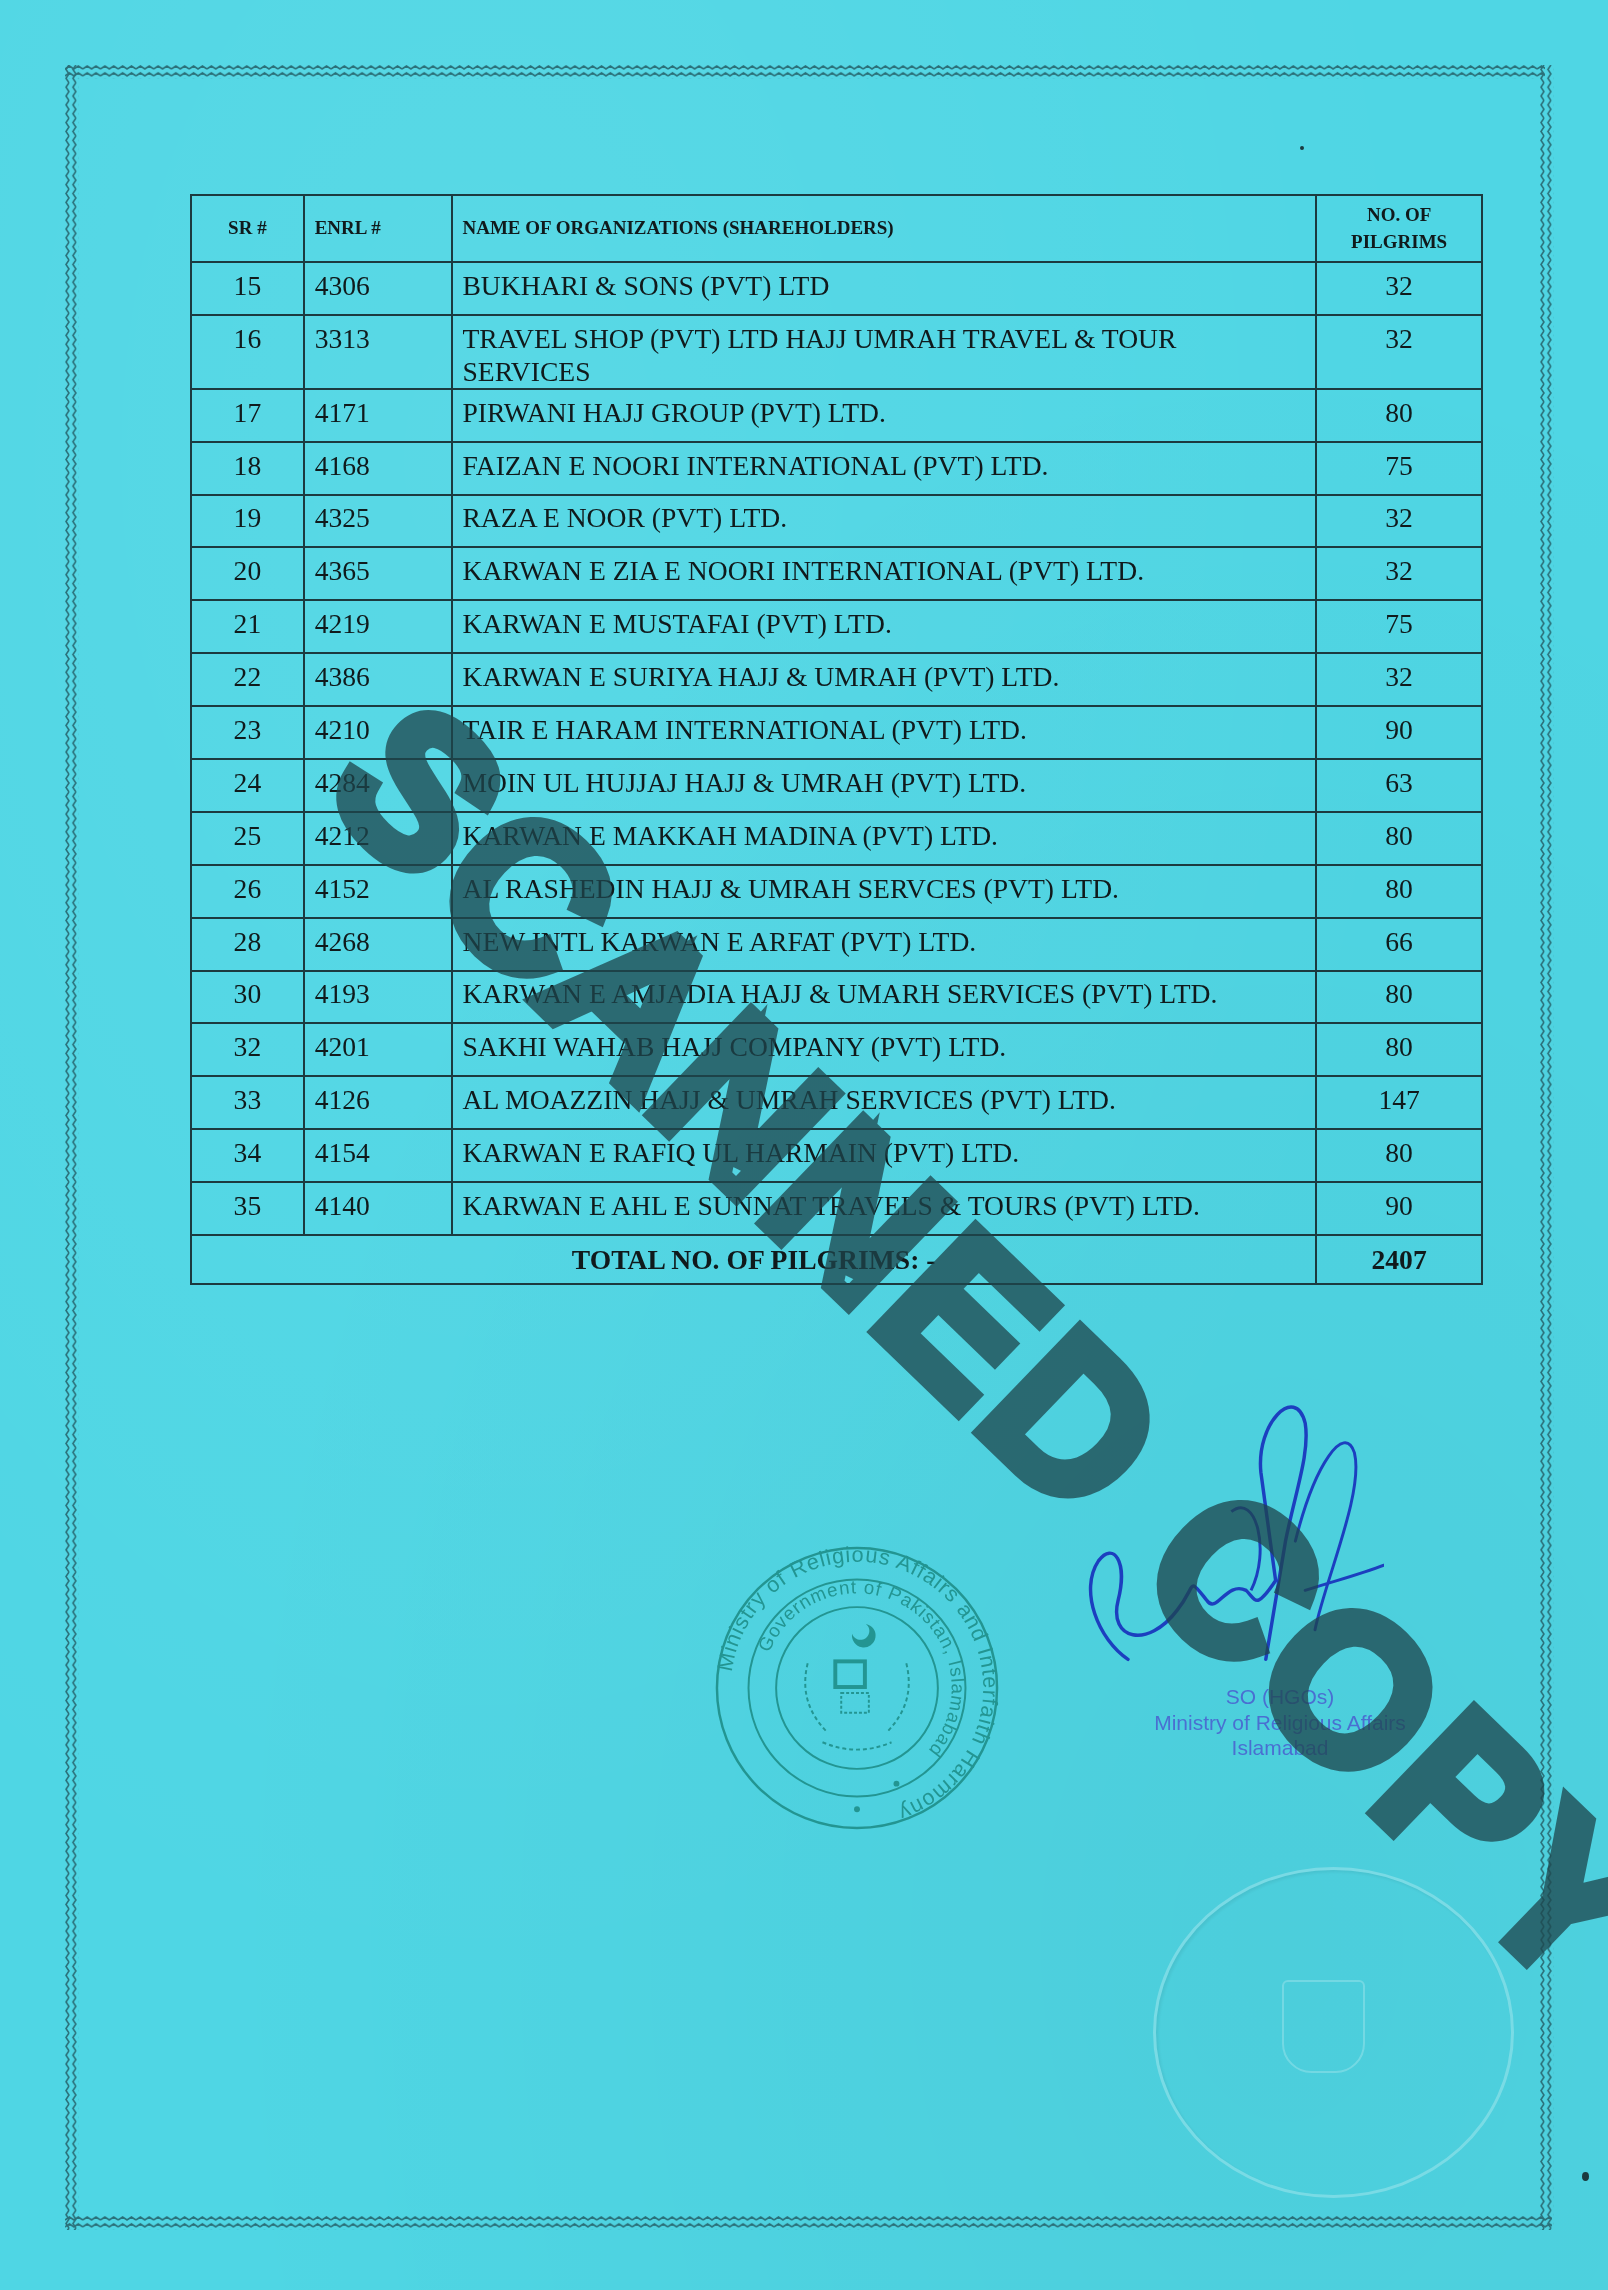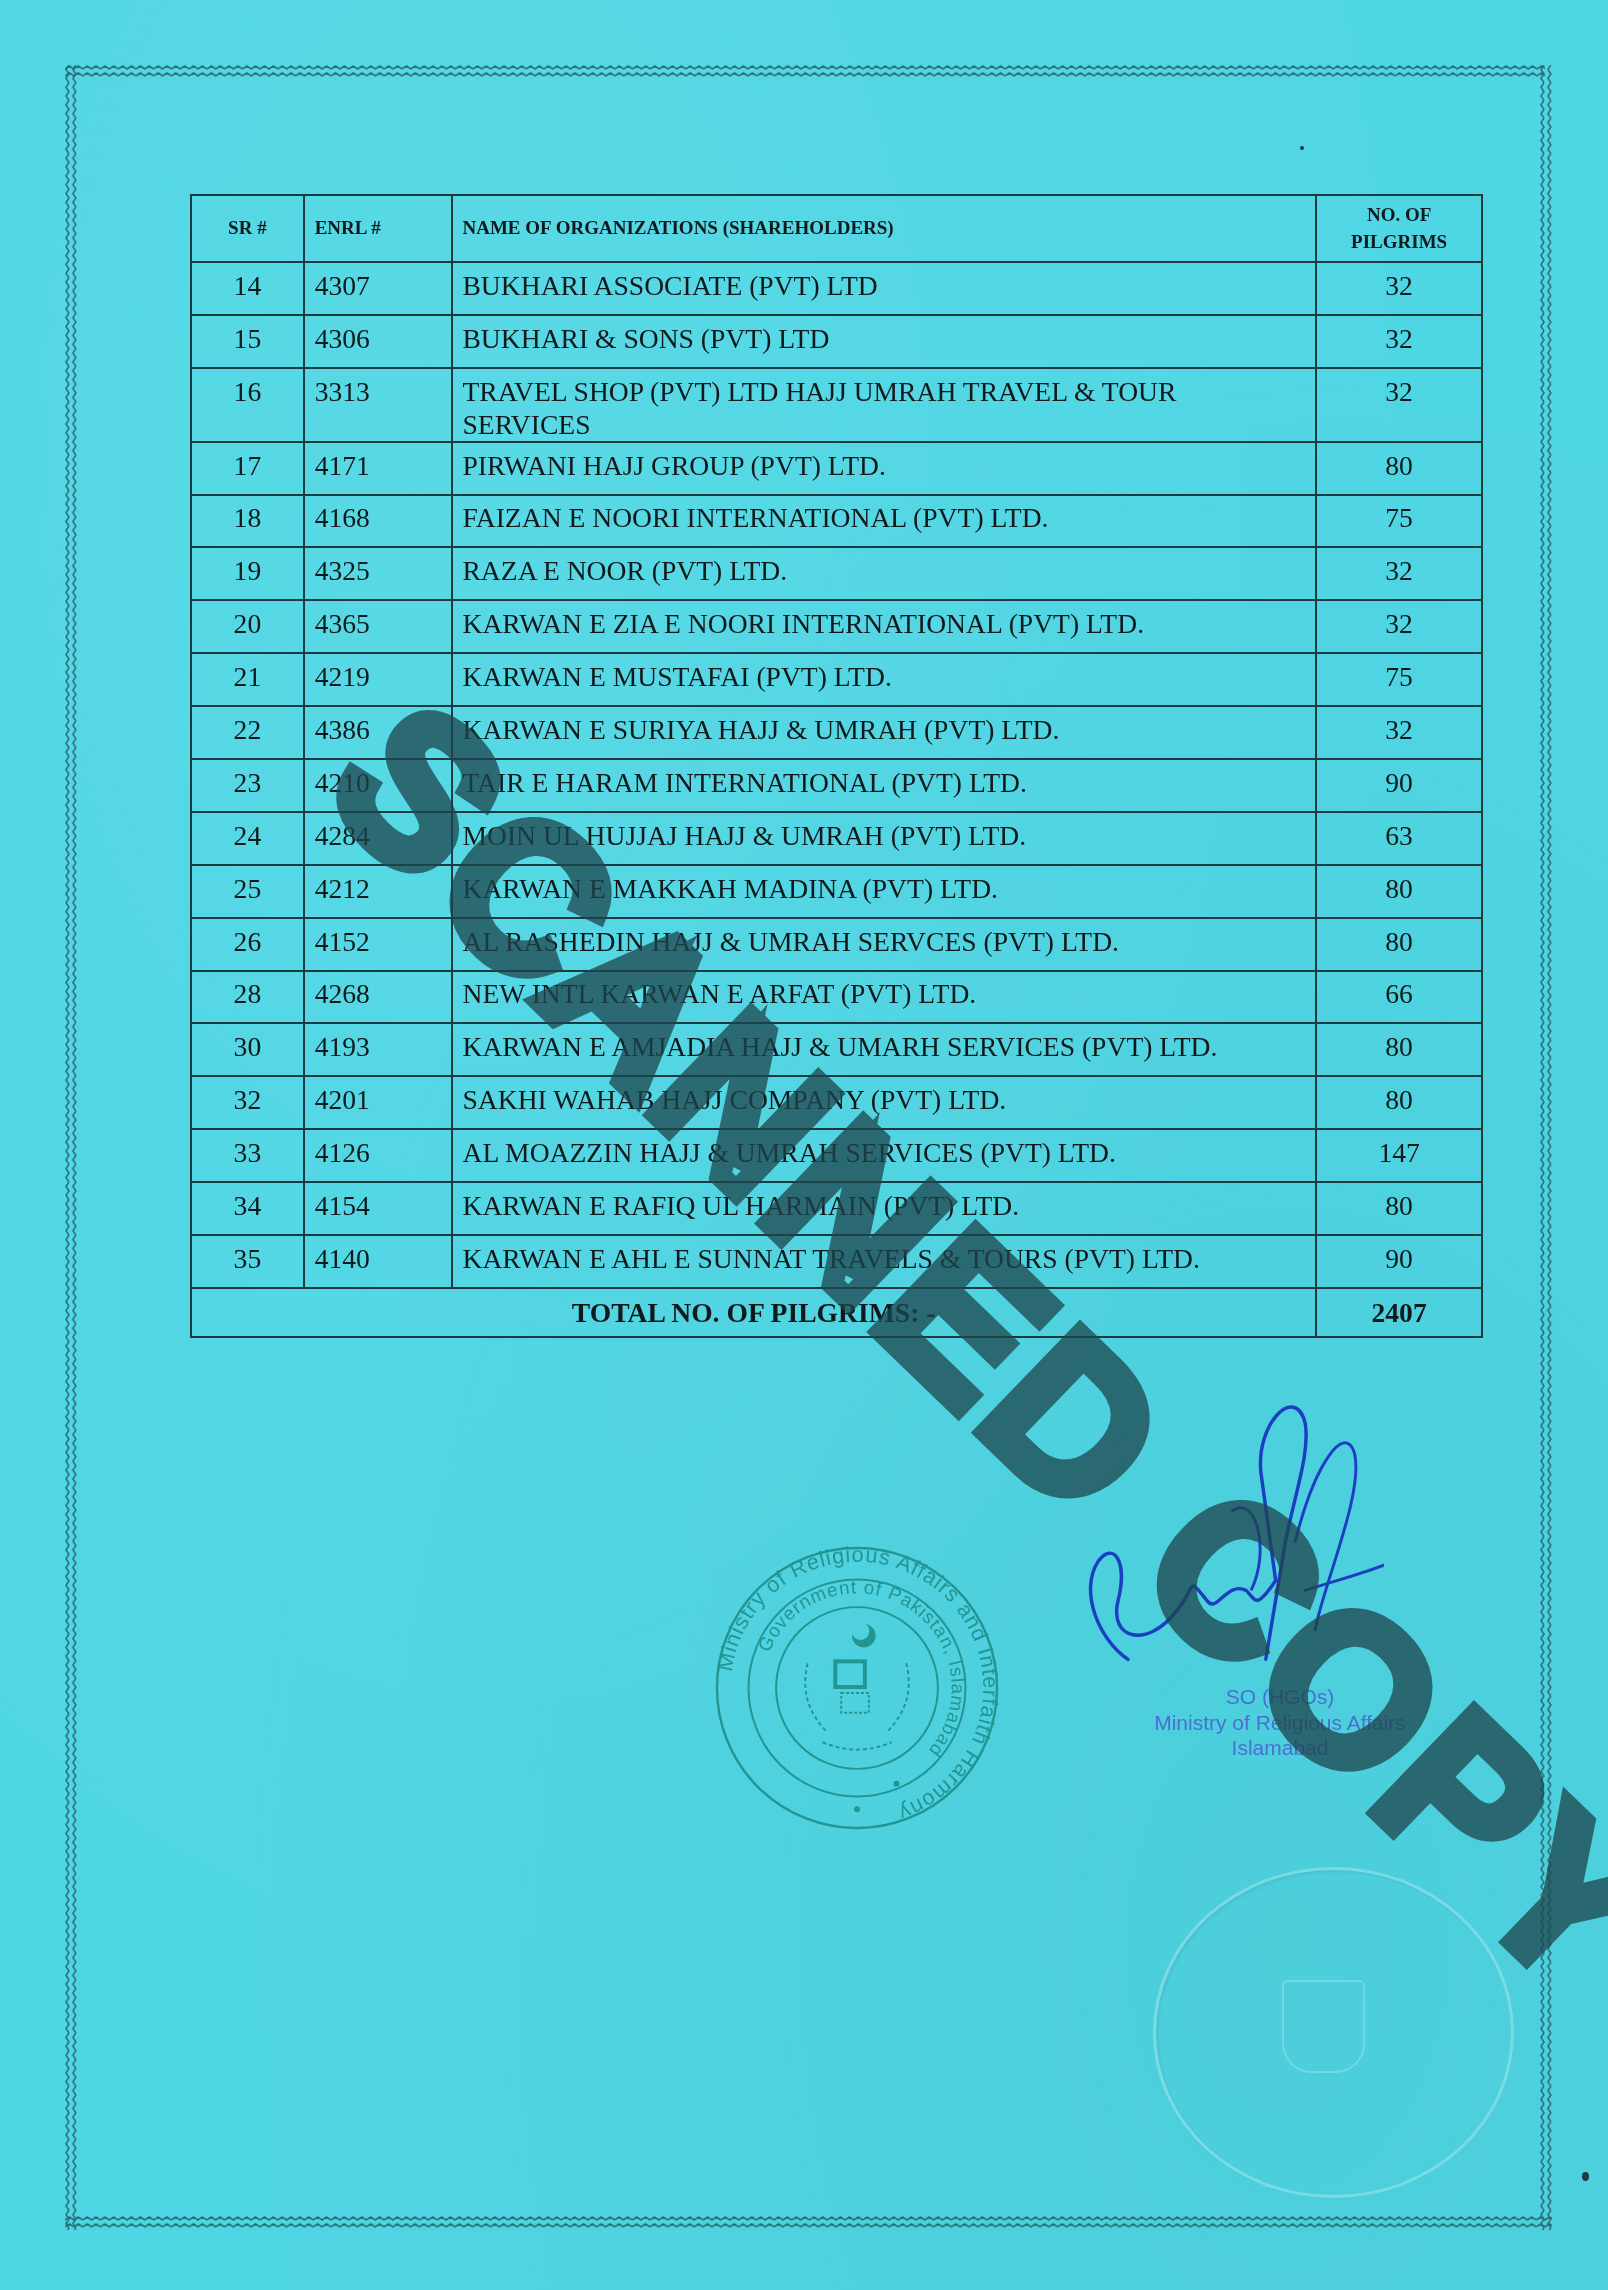--- a/index.html
+++ b/index.html
@@ -131,26 +131,20 @@
       <th class="c-sr">SR #</th>
       <th class="c-enrl">ENRL #</th>
       <th class="c-name">NAME OF ORGANIZATIONS (SHAREHOLDERS)</th>
       <th class="c-num">
         <div>NO. OF</div>
         <div>PILGRIMS</div>
       </th>
     </tr>
   </thead>
   <tbody id="tbody">
-      <tr>
-        <td class="c-sr">14</td>
-        <td class="c-enrl">4307</td>
-        <td class="c-name">BUKHARI ASSOCIATE (PVT) LTD</td>
-        <td class="c-num">32</td>
-      </tr>
       <tr>
         <td class="c-sr">15</td>
         <td class="c-enrl">4306</td>
         <td class="c-name">BUKHARI &amp; SONS (PVT) LTD</td>
         <td class="c-num">32</td>
       </tr>
       <tr>
         <td class="c-sr">16</td>
         <td class="c-enrl">3313</td>
         <td class="c-name">TRAVEL SHOP (PVT) LTD HAJJ UMRAH TRAVEL &amp; TOUR SERVICES</td>

